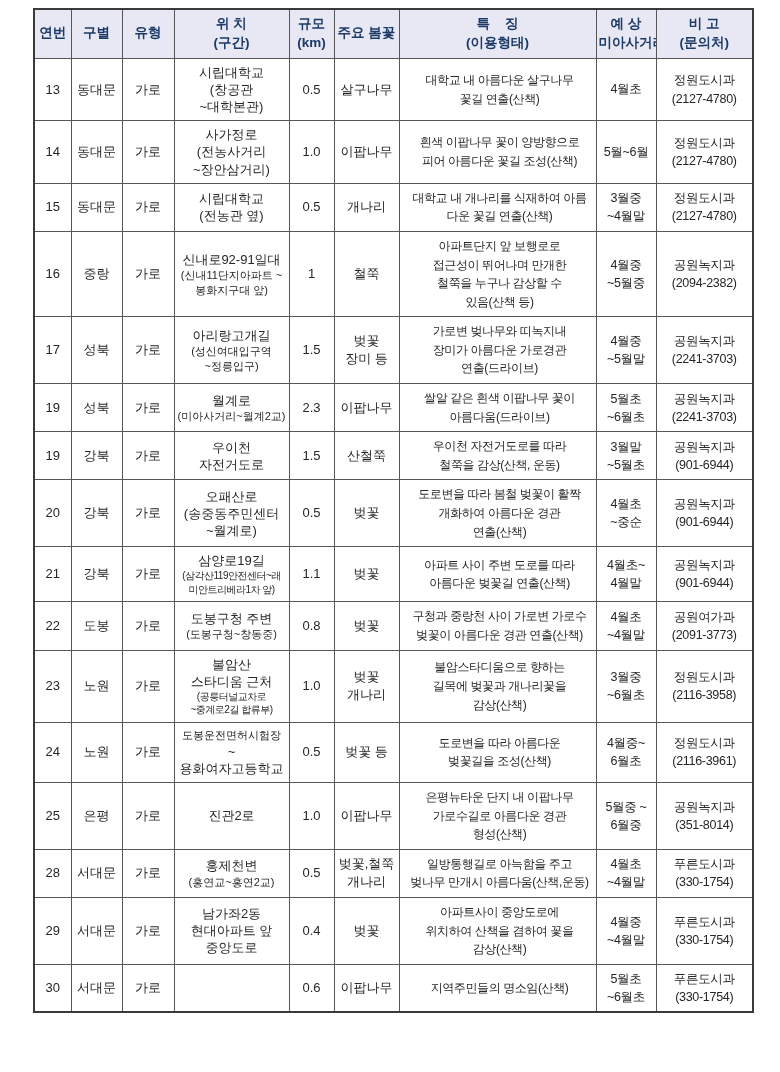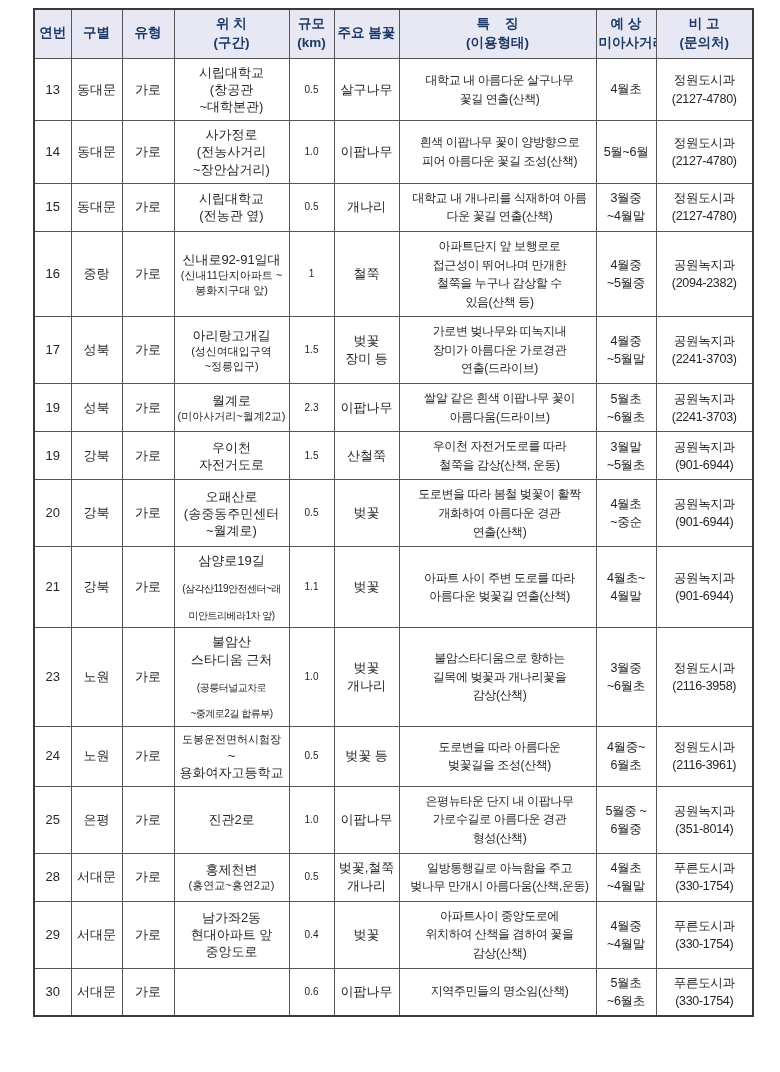--- a/index.html
+++ b/index.html
@@ -10,25 +10,25 @@
         border:2px solid #3a3a3a;}
   th,td{border:1px solid #565656;vertical-align:middle;overflow:hidden;}
   th{background:#e7e8f4;color:#1d3a66;font-weight:bold;font-size:13.5px;
      padding:5px 2px;text-align:center;}
   .th-line{white-space:pre;line-height:1.4;}
   td{font-size:13px;text-align:center;padding:5px 3px;
      white-space:pre-line;line-height:1.38;}
   td.features{text-align:center;font-size:12px;padding:5px 4px 5px 8px;
      letter-spacing:-0.4px;line-height:1.55;}
   td.bloom,td.contact{font-size:12.5px;letter-spacing:-0.3px;line-height:1.45;}
-  td.scale{font-size:10px;}
+  td.scale{font-size:13px;}
   .loc-line{display:block;line-height:1.32;}
   .loc-line.md{font-size:13px;}
   .loc-line.sm{font-size:11px;line-height:1.35;}
-  .loc-line.xs{font-size:10px;line-height:1.35;letter-spacing:-0.5px;margin-top:13px;}
+  .loc-line.xs{font-size:10px;line-height:1.35;letter-spacing:-0.5px;}
 </style>
 </head>
 <body>
 
 <div class="sheet">
   <table>
     <colgroup>
       <col style="width:37px">
         <col style="width:51px">
         <col style="width:52px">
@@ -203,20 +203,34 @@
     <td class="scale">1.1</td>
     <td class="flowers">벚꽃</td>
     <td class="features">아파트 사이 주변 도로를 따라
 아름다운 벚꽃길 연출(산책)</td>
     <td class="bloom">4월초~
 4월말</td>
     <td class="contact">공원녹지과
 (901-6944)</td>
   </tr>
         <tr>
+    <td class="no">22</td>
+    <td class="district">도봉</td>
+    <td class="type">가로</td>
+    <td class="location"><span class="loc-line md">도봉구청 주변</span><span class="loc-line sm">(도봉구청~창동중)</span></td>
+    <td class="scale">0.8</td>
+    <td class="flowers">벚꽃</td>
+    <td class="features">구청과 중랑천 사이 가로변 가로수
+벚꽃이 아름다운 경관 연출(산책)</td>
+    <td class="bloom">4월초
+~4월말</td>
+    <td class="contact">공원여가과
+(2091-3773)</td>
+  </tr>
+        <tr>
     <td class="no">23</td>
     <td class="district">노원</td>
     <td class="type">가로</td>
     <td class="location"><span class="loc-line md">불암산</span><span class="loc-line md">스타디움 근처</span><span class="loc-line xs">(공릉터널교차로</span><span class="loc-line xs">~중계로2길 합류부)</span></td>
     <td class="scale">1.0</td>
     <td class="flowers">벚꽃
 개나리</td>
     <td class="features">불암스타디움으로 향하는
 길목에 벚꽃과 개나리꽃을
 감상(산책)</td>

